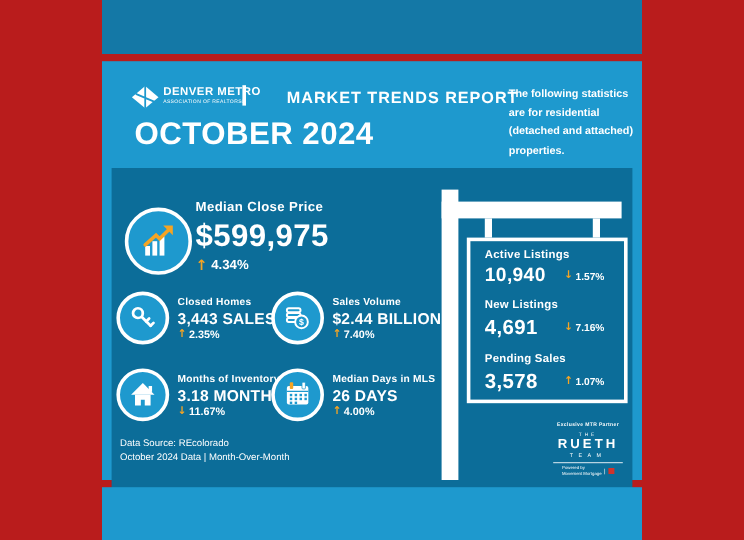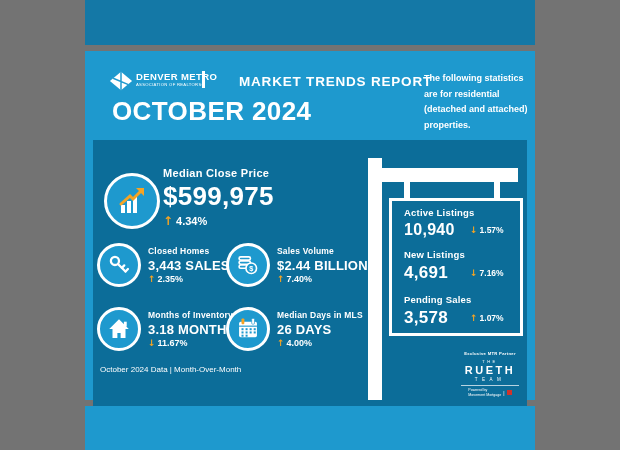--- a/index.html
+++ b/index.html
@@ -1,18 +1,18 @@
 <!DOCTYPE html>
 <html><head>
 <meta charset="utf-8">
 <style>
   * { margin:0; padding:0; box-sizing:border-box; }
   body { background:#ffffff; }
   .stage {
-    position:relative; width:620px; height:450px; background:#737373;
+    position:relative; width:620px; height:450px; background:#b91c1c;
     font-family:"Liberation Sans", sans-serif; overflow:hidden; color:#fff;
   }
   .abs { position:absolute; }
 
   
   .top-band    { left:85px; top:0;     width:450px; height:45px;  background:#1478A6; }
   .main-block  { left:85px; top:51px;  width:450px; height:349px; background:#1E99CE; }
   .bottom-band { left:85px; top:406px; width:450px; height:44px;  background:#1E99CE; }
 
   
@@ -201,20 +201,21 @@
       <div class="abs stat-text" style="left:184px; top:170px;">
         <div class="lbl">Median Days in MLS</div>
         <div class="val">26 DAYS</div>
         <div class="chg">
             <span class="arr arr-sm">↑</span>
             <span>4.00%</span>
           </div>
       </div>
 
       <div class="abs datasource">
+        <div>Data Source: REcolorado</div>
         <div>October 2024 Data | Month-Over-Month</div>
       </div>
 
       <div class="abs sign-post"></div>
       <div class="abs sign-crossbar"></div>
       <div class="abs hanger hanger-left"></div>
       <div class="abs hanger hanger-right"></div>
 
       <div class="abs sign-board">
         <div class="sign-item" style="top:6px;">

